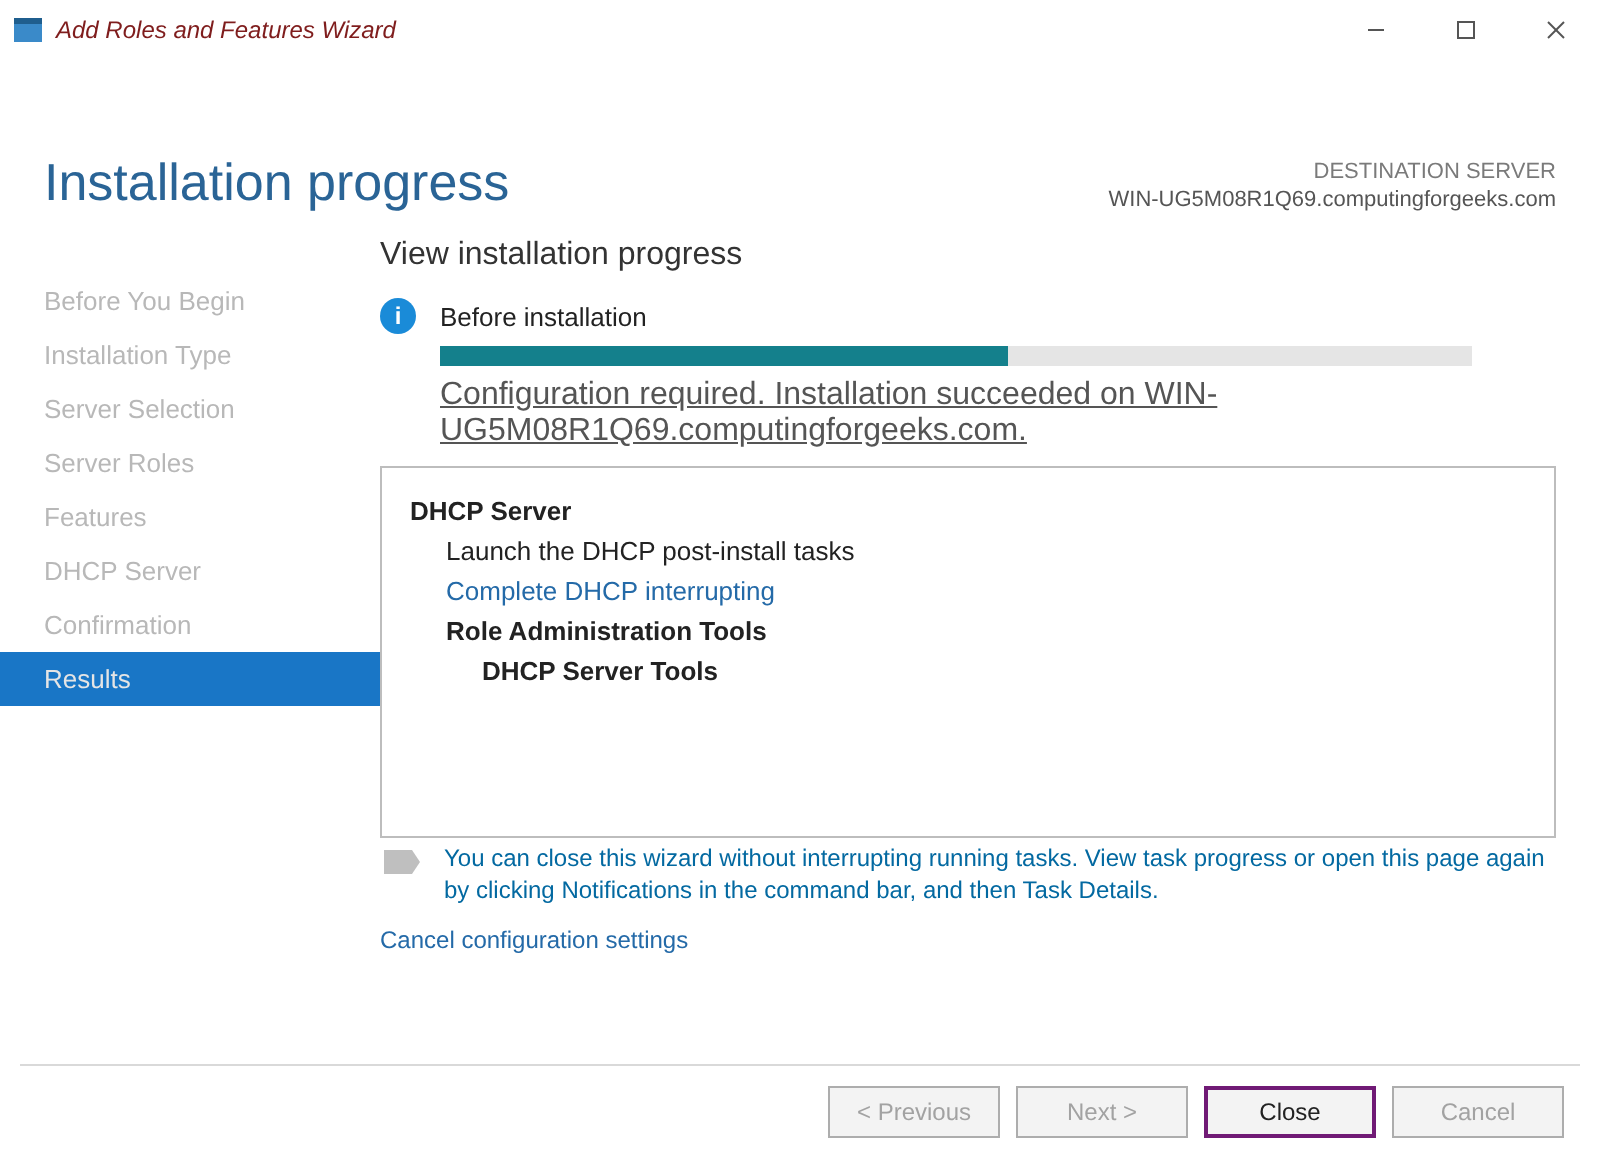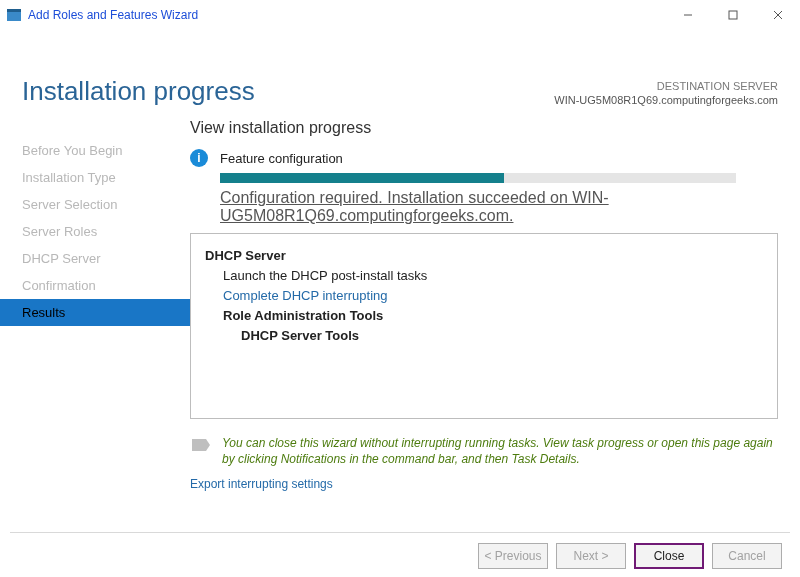--- a/index.html
+++ b/index.html
@@ -1,46 +1,46 @@
 <!DOCTYPE html>
 <html><head>
 <meta charset="utf-8">
 <style>
   * { box-sizing: border-box; font-family: "Segoe UI", Arial, sans-serif; }
   body { margin:0; padding:0; background:#fff; width:800px; height:577px; overflow:hidden; color:#333; }
   .titlebar { height:30px; display:flex; align-items:center; padding-left:6px; border-bottom:0; }
   .titlebar-icon { width:16px; height:16px; margin-right:6px; }
-  .titlebar-text { font-size:12px; color:#1d4ed8; flex:1; }
+  .titlebar-text { font-size:12px; color:#7f1d1d; flex:1;font-style:italic; }
   .win-controls { display:flex; height:100%; }
   .win-btn { width:45px; height:30px; display:flex; align-items:center; justify-content:center; font-size:14px; color:#555; }
   .header { display:flex; align-items:flex-end; padding:26px 22px 0 22px; }
   .header-title { font-size:26px; color:#2a6496; font-weight:300; flex:1; }
   .dest-box { text-align:right; font-size:11px; color:#555; line-height:14px;margin-top:23px; }
   .dest-label { color:#7a7a7a; }
   .body-area { display:flex; padding:10px 22px 0 0; }
   .sidebar { width:190px; padding-top:20px; }
   .side-item { padding:6px 0 6px 22px; font-size:13px; color:#b8b8b8; }
-  .side-item.selected { background:#1976c6; color:#000000; }
+  .side-item.selected { background:#1976c6; color:#e5e5e5; }
   .main { flex:1; padding-top:2px; }
   .section-head { font-size:16px; color:#333; margin-bottom:12px; }
   .feat-row { display:flex; align-items:center; margin:6px 0 4px 0; }
   .info-icon { width:18px; height:18px; border-radius:50%; background:#1a8bd8; color:#fff; font-weight:bold; font-size:12px; display:flex; align-items:center; justify-content:center; margin-right:12px; font-style:normal; }
   .feat-text { font-size:13px; color:#222; }
   .progress-bar { height:10px; background:#e5e5e5; margin:6px 0 6px 30px; width:516px; position:relative; }
   .progress-fill { height:100%; background:#14808c; width:55%; }
   .status-msg { font-size:16px; color:#555; margin:6px 0 8px 30px;text-decoration:underline; }
   .detail-box { border:1px solid #bdbdbd; padding:12px 14px; height:186px; font-size:13px; line-height:20px; color:#222; }
   .detail-box .indent1 { padding-left:18px; }
   .detail-box .indent2 { padding-left:36px; }
   .link { color:#246aa8; }
-  .note-row { display:flex; margin-top:16px; font-size:12px; color:#4d7c0f; line-height:16px;font-style:italic; }
+  .note-row { display:flex; margin-top:2px; font-size:12px; color:#0369a1; line-height:16px; }
   .flag-icon { width:22px; height:22px; margin-right:10px; flex-shrink:0; }
   .export-link { color:#246aa8; font-size:12px; margin-top:10px; display:block; }
   .footer { position:absolute; bottom:8px; right:18px; display:flex; gap:8px; }
-  .btn { width:70px; height:26px; font-size:12px; border:1px solid #adadad; background:#f3f3f3; display:flex; align-items:center; justify-content:center; color:#555; }
+  .btn { width:86px; height:26px; font-size:12px; border:1px solid #adadad; background:#f3f3f3; display:flex; align-items:center; justify-content:center; color:#555; }
   .btn.disabled { color:#a2a2a2; }
   .btn.highlight { border:2px solid #701a75; color:#222; }
   .hr-line { position:absolute; bottom:44px; left:10px; right:10px; height:1px; background:#d9d9d9; }
 </style>
 </head>
 <body>
 
 <div class="titlebar">
   <svg class="titlebar-icon" viewBox="0 0 16 16">
     <rect x="1" y="2" width="14" height="12" fill="#3a8ac9"></rect>
@@ -74,31 +74,32 @@
     <div>WIN-UG5M08R1Q69.computingforgeeks.com</div>
   </div>
 </div>
 
 <div class="body-area">
   <div class="sidebar">
     <div class="side-item">Before You Begin</div>
     <div class="side-item">Installation Type</div>
     <div class="side-item">Server Selection</div>
     <div class="side-item">Server Roles</div>
+    <div class="side-item">Features</div>
     <div class="side-item">DHCP Server</div>
     <div class="side-item">Confirmation</div>
     <div class="side-item selected">Results</div>
   </div>
 
   <div class="main">
     <div class="section-head">View installation progress</div>
 
     <div class="feat-row">
       <span class="info-icon">i</span>
-      <span class="feat-text">Feature configuration</span>
+      <span class="feat-text">Before installation</span>
     </div>
 
     <div class="progress-bar">
       <div class="progress-fill"></div>
     </div>
 
     <div class="status-msg">Configuration required. Installation succeeded on WIN-UG5M08R1Q69.computingforgeeks.com.</div>
 
     <div class="detail-box">
       <div style="font-weight:bold">DHCP Server</div>
@@ -109,21 +110,21 @@
     </div>
 
     <div class="note-row">
       <svg class="flag-icon" viewBox="0 0 22 22">
         <rect x="2" y="4" width="14" height="12" fill="#bfbfbf"></rect>
         <polygon points="16,4 20,10 16,16" fill="#bfbfbf"></polygon>
       </svg>
       <div>You can close this wizard without interrupting running tasks. View task progress or open this page again by clicking Notifications in the command bar, and then Task Details.</div>
     </div>
 
-    <span class="export-link">Export interrupting settings</span>
+    <span class="export-link">Cancel configuration settings</span>
   </div>
 </div>
 
 <div class="hr-line"></div>
 
 <div class="footer">
   <div class="btn disabled">&lt; Previous</div>
   <div class="btn disabled">Next &gt;</div>
   <div class="btn highlight">Close</div>
   <div class="btn disabled">Cancel</div>

